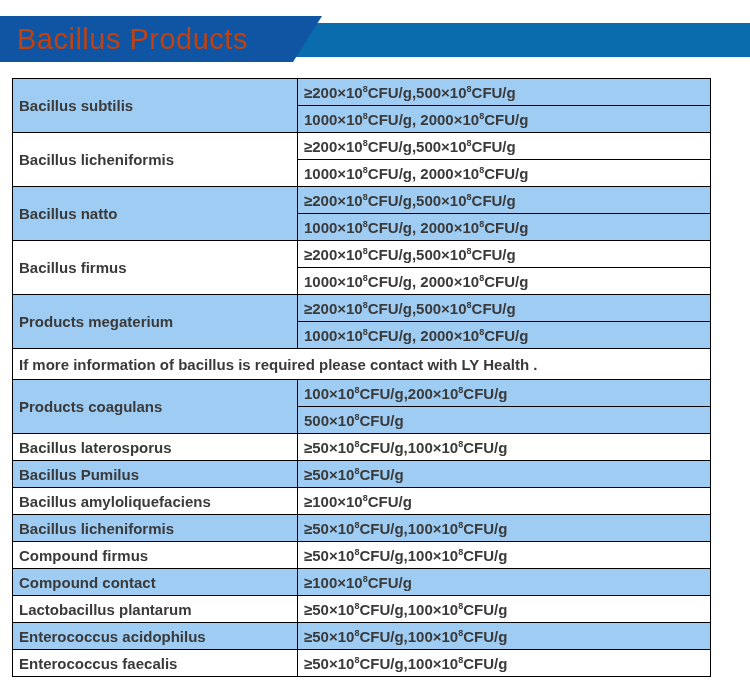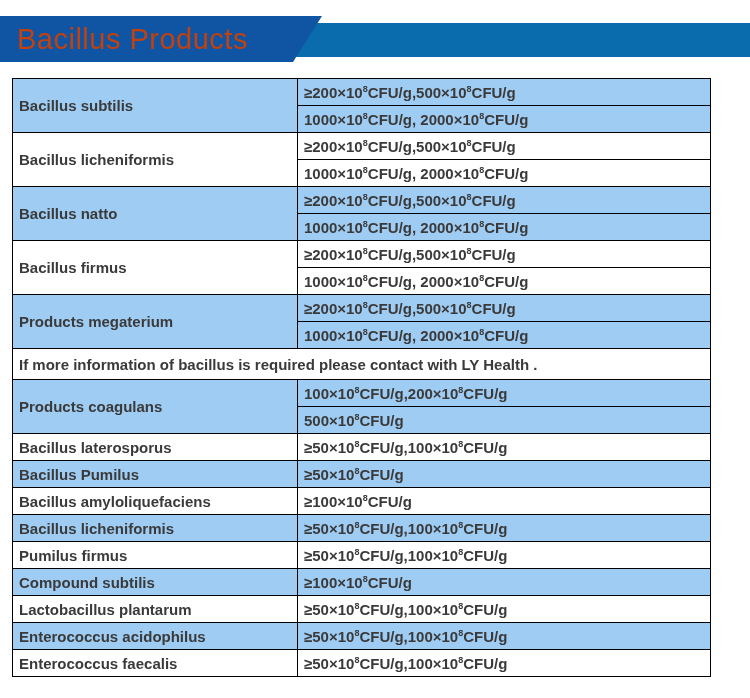--- a/index.html
+++ b/index.html
@@ -134,25 +134,25 @@
       </tr>
       <tr>
         <td rowspan="1" class="name-cell">Bacillus amyloliquefaciens</td>
         <td class="value-cell">≥100×10<sup>8</sup>CFU/g</td>
       </tr>
       <tr class="shaded">
         <td rowspan="1" class="name-cell">Bacillus licheniformis</td>
         <td class="value-cell">≥50×10<sup>8</sup>CFU/g,100×10<sup>8</sup>CFU/g</td>
       </tr>
       <tr>
-        <td rowspan="1" class="name-cell">Pumilus firmus</td>
+        <td rowspan="1" class="name-cell">Compound firmus</td>
         <td class="value-cell">≥50×10<sup>8</sup>CFU/g,100×10<sup>8</sup>CFU/g</td>
       </tr>
       <tr class="shaded">
-        <td rowspan="1" class="name-cell">Compound subtilis</td>
+        <td rowspan="1" class="name-cell">Compound contact</td>
         <td class="value-cell">≥100×10<sup>8</sup>CFU/g</td>
       </tr>
       <tr>
         <td rowspan="1" class="name-cell">Lactobacillus plantarum</td>
         <td class="value-cell">≥50×10<sup>8</sup>CFU/g,100×10<sup>8</sup>CFU/g</td>
       </tr>
       <tr class="shaded">
         <td rowspan="1" class="name-cell">Enterococcus acidophilus</td>
         <td class="value-cell">≥50×10<sup>8</sup>CFU/g,100×10<sup>8</sup>CFU/g</td>
       </tr>

